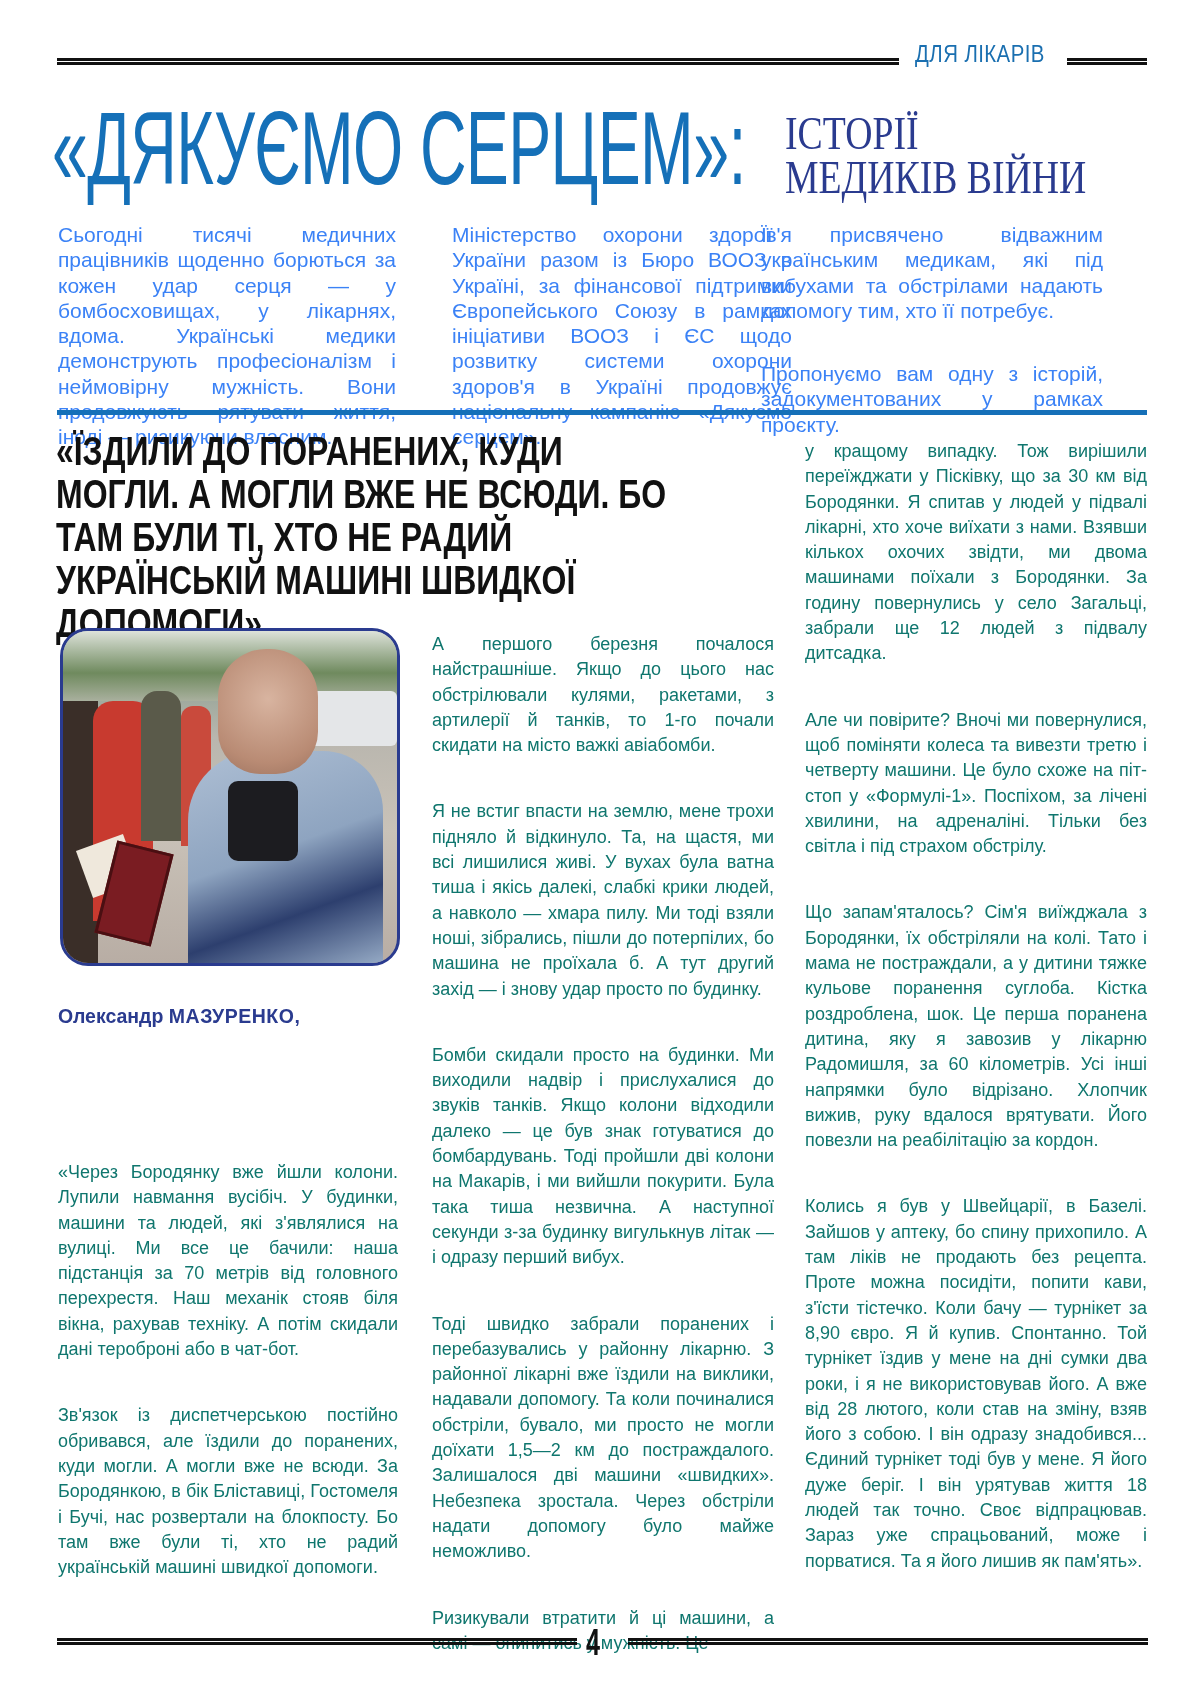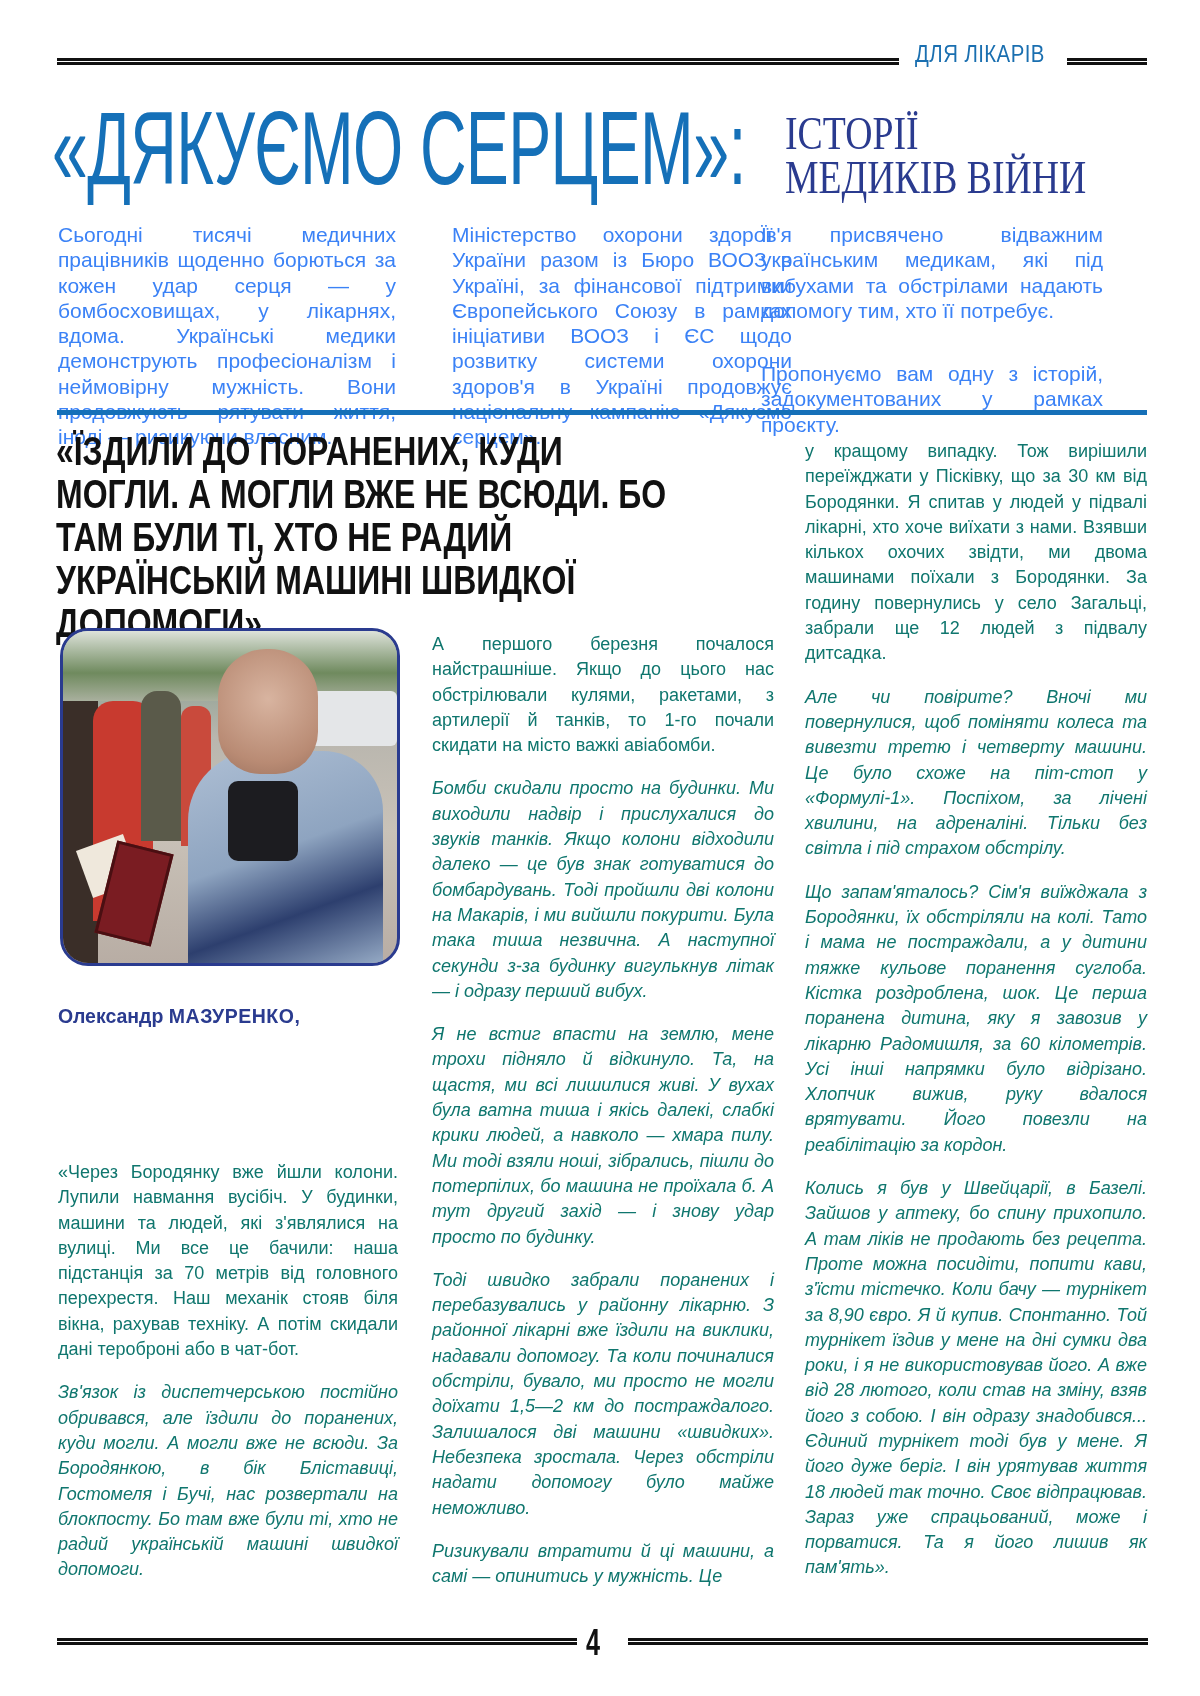--- a/index.html
+++ b/index.html
@@ -43,21 +43,21 @@
   .photo .medal-box { position:absolute; left:42px; top:215px; width:58px; height:95px; background:#7a1c22; border:3px solid #4a0f12; transform: rotate(14deg); }
   .photo .medal-lid { position:absolute; left:20px; top:210px; width:50px; height:50px; background:#efe8dc; transform: rotate(-20deg); }
 
   
   .caption { position: absolute; left: 58px; top: 1004px; width: 345px; color: #2a3b8f; font-size: 19.5px; line-height: 25.6px; }
   .caption .name { font-weight: 700; display:block; }
   .caption .name .surname { letter-spacing: 0.5px; }
 
   
   .body-col { position: absolute; font-size: 18px; line-height: 25.3px; color: #0f766e; text-align: justify; }
-  .body-col p + p { margin-top: 18px; font-style: italic; }
+  .body-col p + p { margin-top: 41px; }
   .bc1 { left: 58px; top: 1186px; width: 340px; }
   .bc2 { left: 432px; top: 632px; width: 342px; }
   .bc3 { left: 805px; top: 439px; width: 342px; }
 
   
   .foot-line-left { position:absolute; left: 57px; top: 1638px; width: 520px; height: 7px; border-top: 3px solid #111; border-bottom: 3px solid #111; }
   .foot-line-right { position:absolute; left: 628px; top: 1638px; width: 520px; height: 7px; border-top: 3px solid #111; border-bottom: 3px solid #111; }
   .page-num { position:absolute; left: 586px; top: 1622px; font-size: 36px; font-weight: 700; color:#111; transform: scaleX(0.7); transform-origin:left top; }
 </style>
 </head>
@@ -109,22 +109,22 @@
   </span>
 </div>
 
 <div class="body-col bc1" style="top:1160px;">
   <p>«Через Бородянку вже йшли колони. Лупили навмання вусібіч. У будинки, машини та людей, які з'являлися на вулиці. Ми все це бачили: наша підстанція за 70 метрів від головного перехрестя. Наш механік стояв біля вікна, рахував техніку. А потім скидали дані тероброні або в чат-бот.</p>
   <p>Зв'язок із диспетчерською постійно обривався, але їздили до поранених, куди могли. А могли вже не всюди. За Бородянкою, в бік Бліставиці, Гостомеля і Бучі, нас розвертали на блокпосту. Бо там вже були ті, хто не радий українській машині швидкої допомоги.</p>
 </div>
 
 <div class="body-col bc2">
   <p>А першого березня почалося найстрашніше. Якщо до цього нас обстрілювали кулями, ракетами, з артилерії й танків, то 1-го почали скидати на місто важкі авіабомби.</p>
+  <p>Я не встиг впасти на землю, мене трохи підняло й відкинуло. Та, на щастя, ми всі лишилися живі. У вухах була ватна тиша і якісь далекі, слабкі крики людей, а навколо — хмара пилу. Ми тоді взяли ноші, зібрались, пішли до потерпілих, бо машина не проїхала б. А тут другий захід — і знову удар просто по будинку.</p>
   <p>Бомби скидали просто на будинки. Ми виходили надвір і прислухалися до звуків танків. Якщо колони відходили далеко — це був знак готуватися до бомбардувань. Тоді пройшли дві колони на Макарів, і ми вийшли покурити. Була така тиша незвична. А наступної секунди з-за будинку вигулькнув літак — і одразу перший вибух.</p>
-  <p>Я не встиг впасти на землю, мене трохи підняло й відкинуло. Та, на щастя, ми всі лишилися живі. У вухах була ватна тиша і якісь далекі, слабкі крики людей, а навколо — хмара пилу. Ми тоді взяли ноші, зібрались, пішли до потерпілих, бо машина не проїхала б. А тут другий захід — і знову удар просто по будинку.</p>
   <p>Тоді швидко забрали поранених і перебазувались у районну лікарню. З районної лікарні вже їздили на виклики, надавали допомогу. Та коли починалися обстріли, бувало, ми просто не могли доїхати 1,5—2 км до постраждалого. Залишалося дві машини «швидких». Небезпека зростала. Через обстріли надати допомогу було майже неможливо.</p>
   <p>Ризикували втратити й ці машини, а самі — опинитись у мужність. Це</p>
 </div>
 
 <div class="body-col bc3">
   <p>у кращому випадку. Тож вирішили переїжджати у Пісківку, що за 30 км від Бородянки. Я спитав у людей у підвалі лікарні, хто хоче виїхати з нами. Взявши кількох охочих звідти, ми двома машинами поїхали з Бородянки. За годину повернулись у село Загальці, забрали ще 12 людей з підвалу дитсадка.</p>
   <p>Але чи повірите? Вночі ми повернулися, щоб поміняти колеса та вивезти третю і четверту машини. Це було схоже на піт-стоп у «Формулі-1». Поспіхом, за лічені хвилини, на адреналіні. Тільки без світла і під страхом обстрілу.</p>
   <p>Що запам'яталось? Сім'я виїжджала з Бородянки, їх обстріляли на колі. Тато і мама не постраждали, а у дитини тяжке кульове поранення суглоба. Кістка роздроблена, шок. Це перша поранена дитина, яку я завозив у лікарню Радомишля, за 60 кілометрів. Усі інші напрямки було відрізано. Хлопчик вижив, руку вдалося врятувати. Його повезли на реабілітацію за кордон.</p>
   <p>Колись я був у Швейцарії, в Базелі. Зайшов у аптеку, бо спину прихопило. А там ліків не продають без рецепта. Проте можна посидіти, попити кави, з'їсти тістечко. Коли бачу — турнікет за 8,90 євро. Я й купив. Спонтанно. Той турнікет їздив у мене на дні сумки два роки, і я не використовував його. А вже від 28 лютого, коли став на зміну, взяв його з собою. І він одразу знадобився... Єдиний турнікет тоді був у мене. Я його дуже беріг. І він урятував життя 18 людей так точно. Своє відпрацював. Зараз уже спрацьований, може і порватися. Та я його лишив як пам'ять».</p>
 </div>

